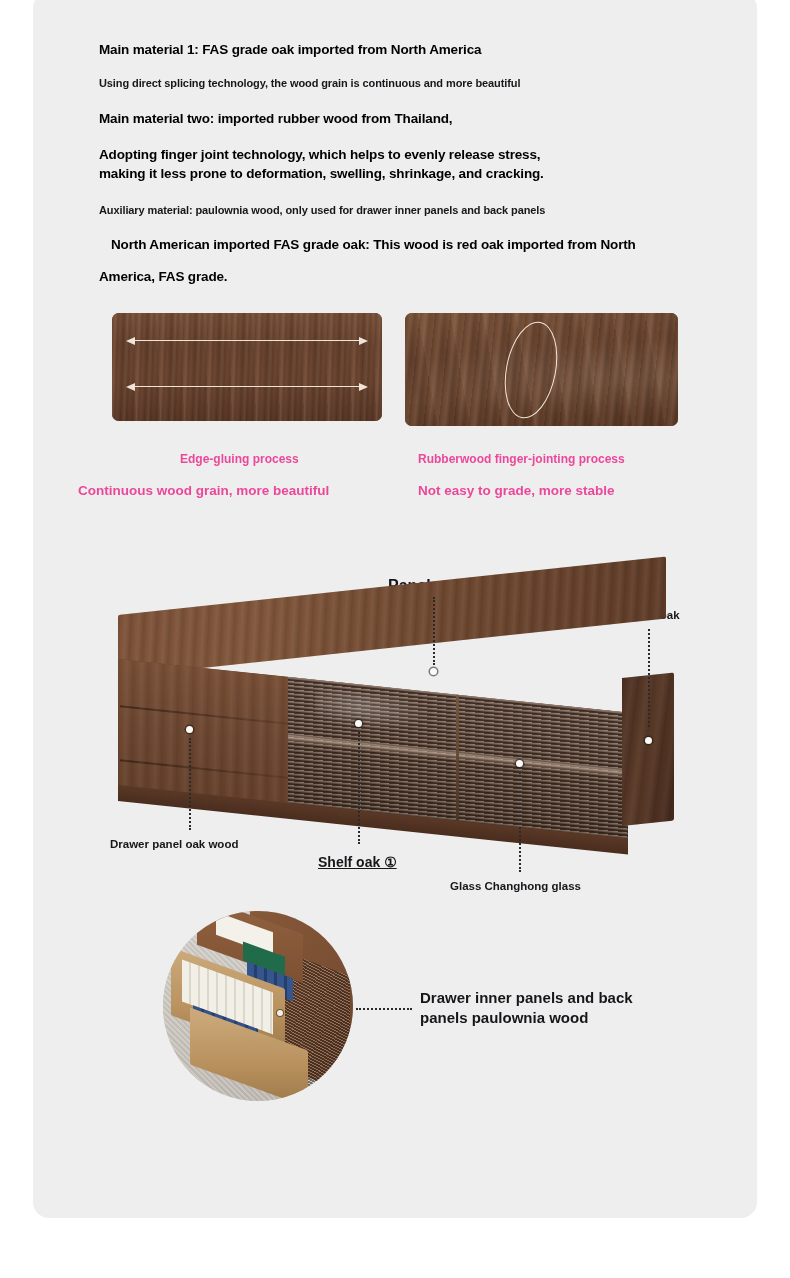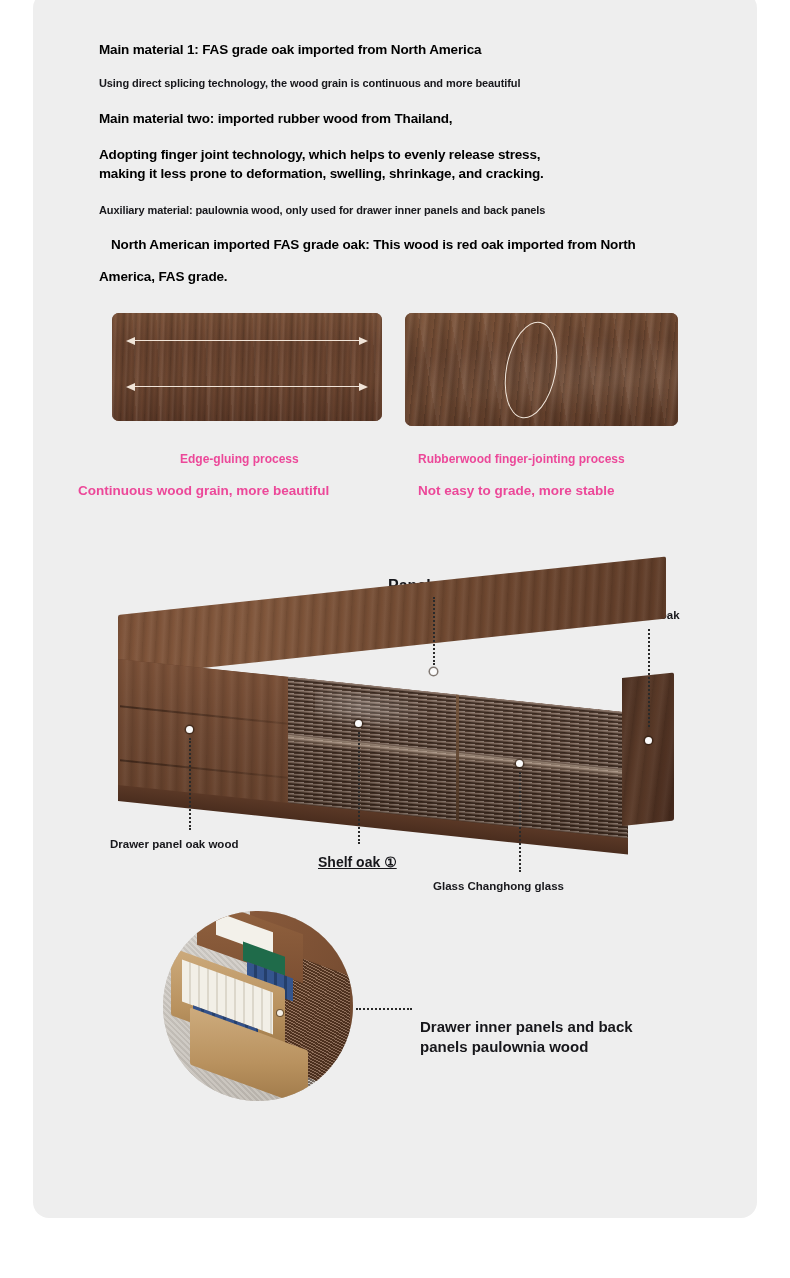--- a/index.html
+++ b/index.html
@@ -286,21 +286,21 @@
   }
 
   .photo-leader{
     position:absolute;left:356px;top:1008px;
     width:56px;height:0;
     border-top:2.2px dotted #2a2a2a;
   }
   .photo-cap{
     position:absolute;left:420px;top:988px;
     font-size:15px;font-weight:bold;line-height:1.33;
-    color:#17171b;width:270px;margin-top:29px;
+    color:#17171b;width:270px;
   }
 </style>
 </head>
 <body>
 
 <div class="card"></div>
 
 <div class="textblock">
   <p class="t-strong">Main material 1: FAS grade oak imported from North America</p>
   <p class="t-small">Using direct splicing technology, the wood grain is continuous and more beautiful</p>
@@ -347,21 +347,21 @@
   <div class="cap big" style="left:78px;">Continuous wood grain, more beautiful</div>
   <div class="cap big" style="left:418px;">Not easy to grade, more stable</div>
 </div>
 
 <div class="diagram">
 
   <div class="lbl xl" style="left:388px;top:17px;">Panel oak</div>
   <div class="lbl md" style="left:599px;top:49px;">Side panel oak</div>
   <div class="lbl md" style="left:110px;top:278px;text-align:right;">Drawer panel oak wood</div>
   <div class="lbl xl" style="left:318px;top:294px;font-size:14px;">Shelf oak ①</div>
-  <div class="lbl md" style="left:433px;top:320px;">Glass Changhong glass</div>
+  <div class="lbl md" style="left:450px;top:320px;">Glass Changhong glass</div>
 
   <div class="cab">
     <div class="top"></div>
     <div class="front">
       <div class="drawer-zone">
         <div class="ln" style="top:46px;"></div>
         <div class="ln" style="top:100px;"></div>
       </div>
       <div class="glass-zone">
         <div class="flutes"></div>

